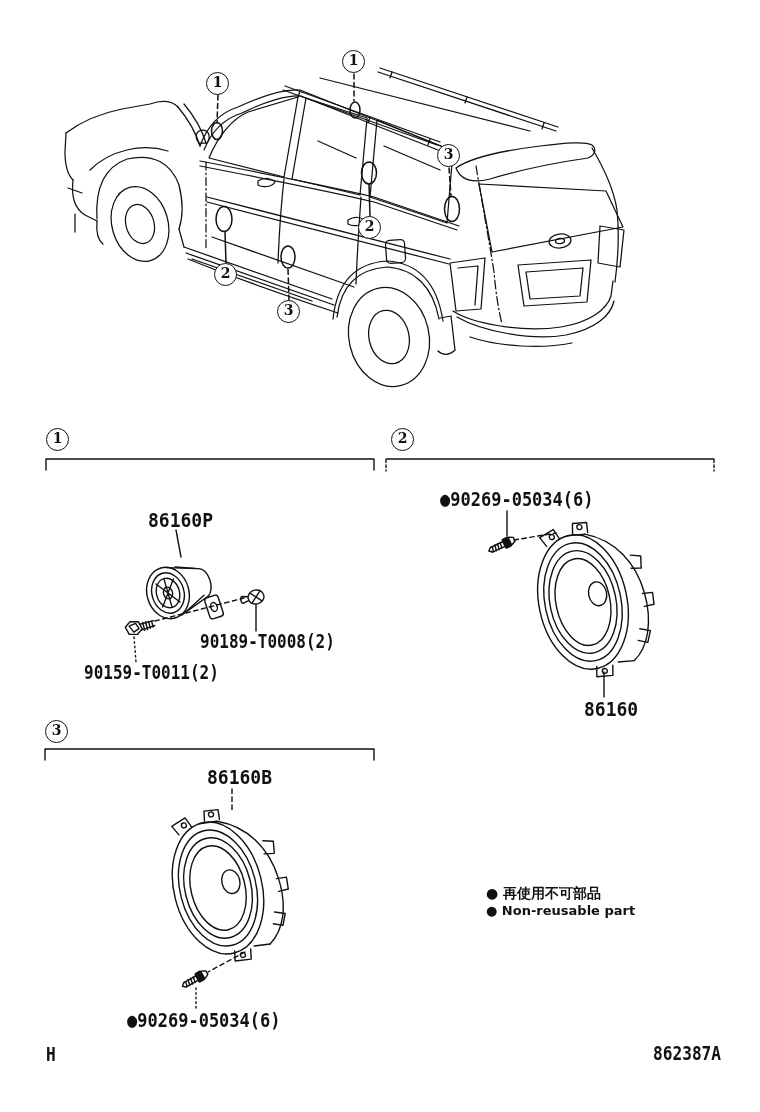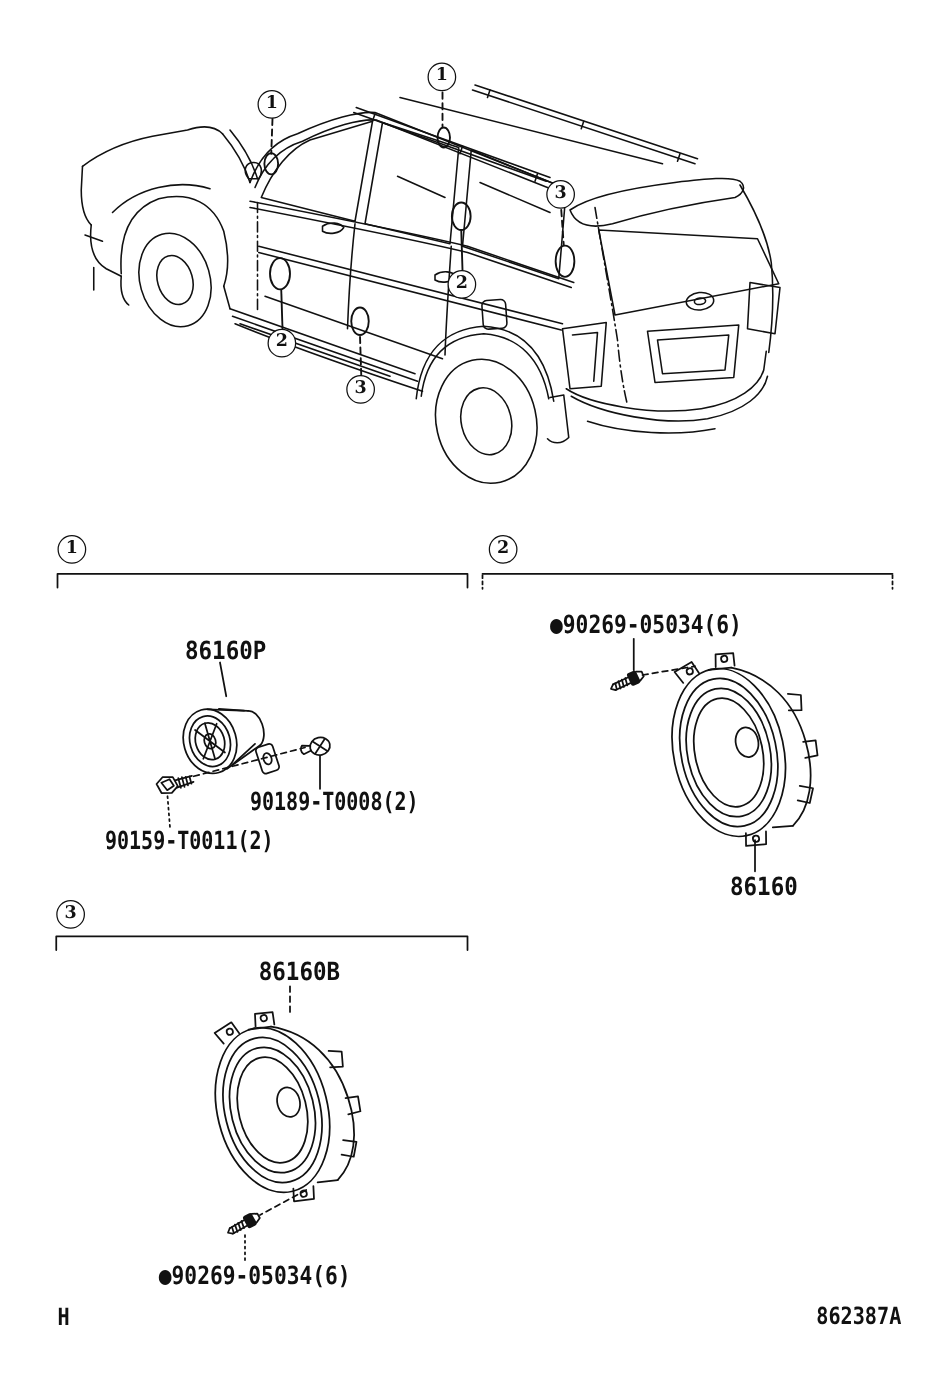--- a/index.html
+++ b/index.html
@@ -239,17 +239,21 @@
   <div class="callout" style="left:45px;top:720px">3</div>
 
   <div class="part-label wide" style="left:148px;top:510px">86160P</div>
   <div class="part-label" style="left:84px;top:662px">90159-T0011(2)</div>
   <div class="part-label" style="left:200px;top:631px">90189-T0008(2)</div>
   <div class="part-label bullet" style="left:440px;top:489px">●90269-05034(6)</div>
   <div class="part-label wide" style="left:584px;top:699px">86160</div>
   <div class="part-label wide" style="left:207px;top:767px">86160B</div>
   <div class="part-label bullet" style="left:127px;top:1010px">●90269-05034(6)</div>
 
+  <div class="legend" style="left:486px;top:884px">
+    <div class="jp">● 再使用不可部品</div>
+    <div class="en">● Non-reusable part</div>
+  </div>
 
   <div class="footer-mark" style="left:46px;top:1045px">H</div>
   <div class="footer-mark" style="left:653px;top:1044px">862387A</div>
 
 </div>
 
 </body></html>

